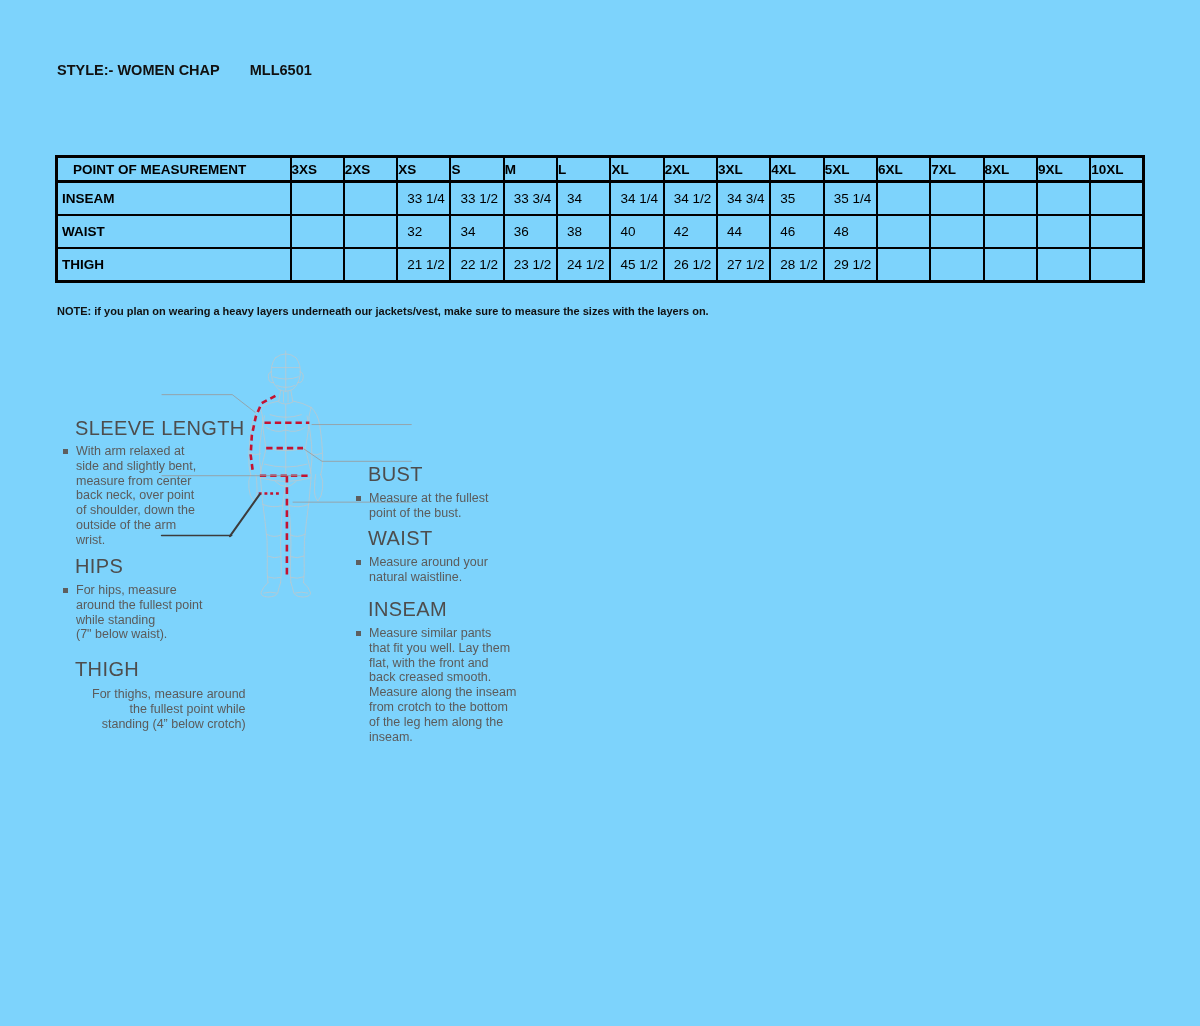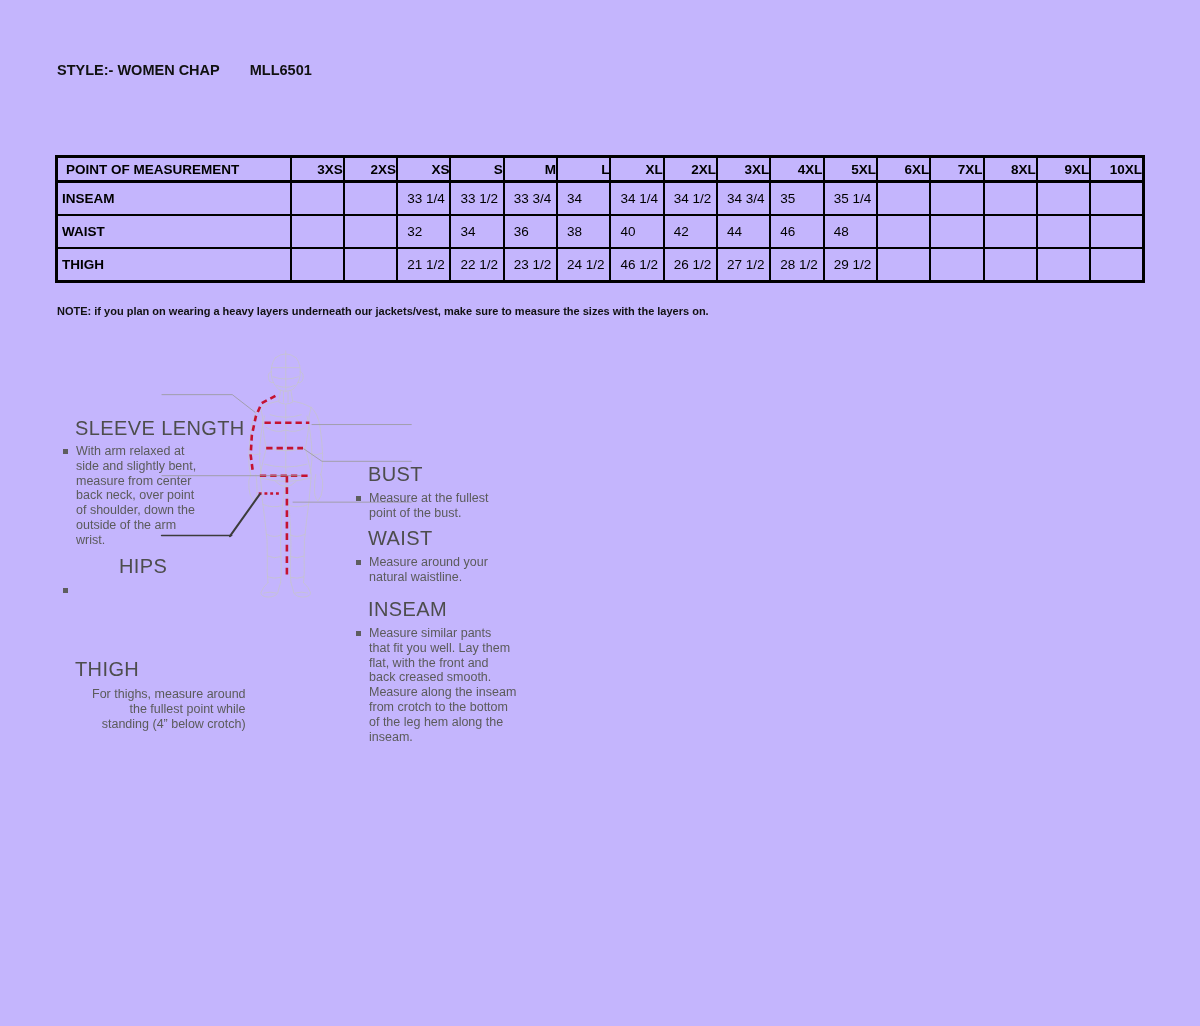--- a/index.html
+++ b/index.html
@@ -1,17 +1,17 @@
 <!DOCTYPE html>
 <html><head>
 <meta charset="utf-8">
 <style>
   html,body { margin:0; padding:0; background:#fff; }
   #page {
-    position:relative; width:1200px; height:1026px; background:#c4b5fd;
+    position:relative; width:1200px; height:1026px; background:#7dd3fc;
     font-family:"Liberation Sans", sans-serif; overflow:hidden;
   }
 
   
   #title-row {
     position:absolute; left:57px; top:62px; display:flex; gap:30px;
     font-size:14.5px; font-weight:bold; color:#111;
   }
   #note-line {
     position:absolute; left:57px; top:305px; white-space:nowrap;
@@ -22,22 +22,22 @@
   #size-table {
     position:absolute; left:55px; top:155px; width:1090px;
     border-collapse:collapse; table-layout:fixed;
     border:3px solid #000;
   }
   #size-table th, #size-table td {
     border:2px solid #000; overflow:hidden; white-space:nowrap;
     font-size:13.5px; color:#000; padding:0;
   }
   #size-table thead tr { border-bottom:3px solid #000; }
-  #size-table thead th { height:22px; font-weight:bold; text-align:right; }
-  #size-table thead th.pom-col { text-align:left; padding-left:8px; }
+  #size-table thead th { height:22px; font-weight:bold; text-align:left; }
+  #size-table thead th.pom-col { text-align:left; padding-left:15px; }
   #size-table tbody td { height:31px; text-align:left; padding-left:9px; font-weight:normal; }
   #size-table tbody td.row-label { font-weight:bold; padding-left:4px; }
 
   
   .m-heading {
     position:absolute; font-size:20px; letter-spacing:0.4px; color:#4d4d4d;
   }
   .m-desc {
     position:absolute; font-size:12.5px; line-height:14.8px; color:#5b5b5b;
     white-space:pre-line;
@@ -122,21 +122,21 @@
           <td></td>
         </tr>
         <tr>
           <td class="row-label">THIGH</td>
           <td></td>
           <td></td>
           <td>21 1/2</td>
           <td>22 1/2</td>
           <td>23 1/2</td>
           <td>24 1/2</td>
-          <td>46 1/2</td>
+          <td>45 1/2</td>
           <td>26 1/2</td>
           <td>27 1/2</td>
           <td>28 1/2</td>
           <td>29 1/2</td>
           <td></td>
           <td></td>
           <td></td>
           <td></td>
           <td></td>
         </tr>
@@ -233,22 +233,26 @@
   <div class="m-heading" style="left:75px; top:417px;">SLEEVE LENGTH</div>
   <span class="bullet" style="left:63px; top:449px;"></span>
   <div class="m-desc" style="left:76px; top:444px;">With arm relaxed at
 side and slightly bent,
 measure from center
 back neck, over point
 of shoulder, down the
 outside of the arm
 wrist.</div>
 
-  <div class="m-heading" style="left:75px; top:555px;margin-left:44px;">HIPS</div>
+  <div class="m-heading" style="left:75px; top:555px;">HIPS</div>
   <span class="bullet" style="left:63px; top:588px;"></span>
+  <div class="m-desc" style="left:76px; top:583px;">For hips, measure
+around the fullest point
+while standing
+(7" below waist).</div>
 
   <div class="m-heading" style="left:75px; top:658px;">THIGH</div>
   <div class="m-desc" style="left:92px; top:687px;text-align:right;">For thighs, measure around
 the fullest point while
 standing (4” below crotch)</div>
 
   <div class="m-heading" style="left:368px; top:463px;">BUST</div>
   <span class="bullet" style="left:356px; top:496px;"></span>
   <div class="m-desc" style="left:369px; top:491px;">Measure at the fullest
 point of the bust.</div>

